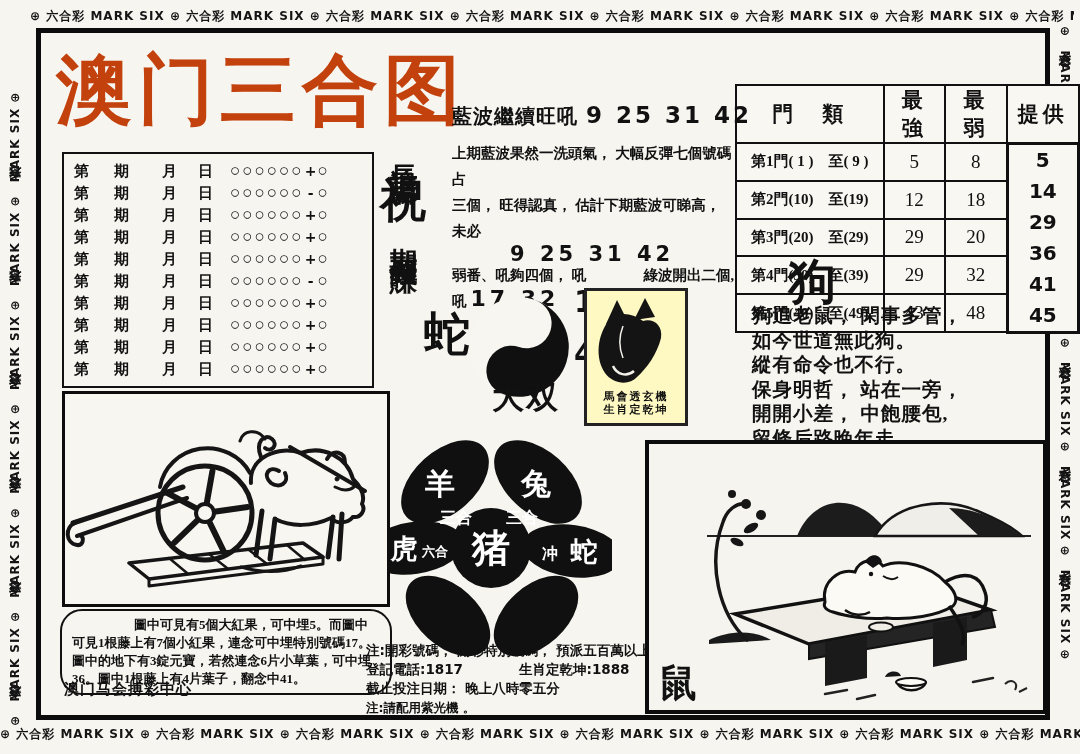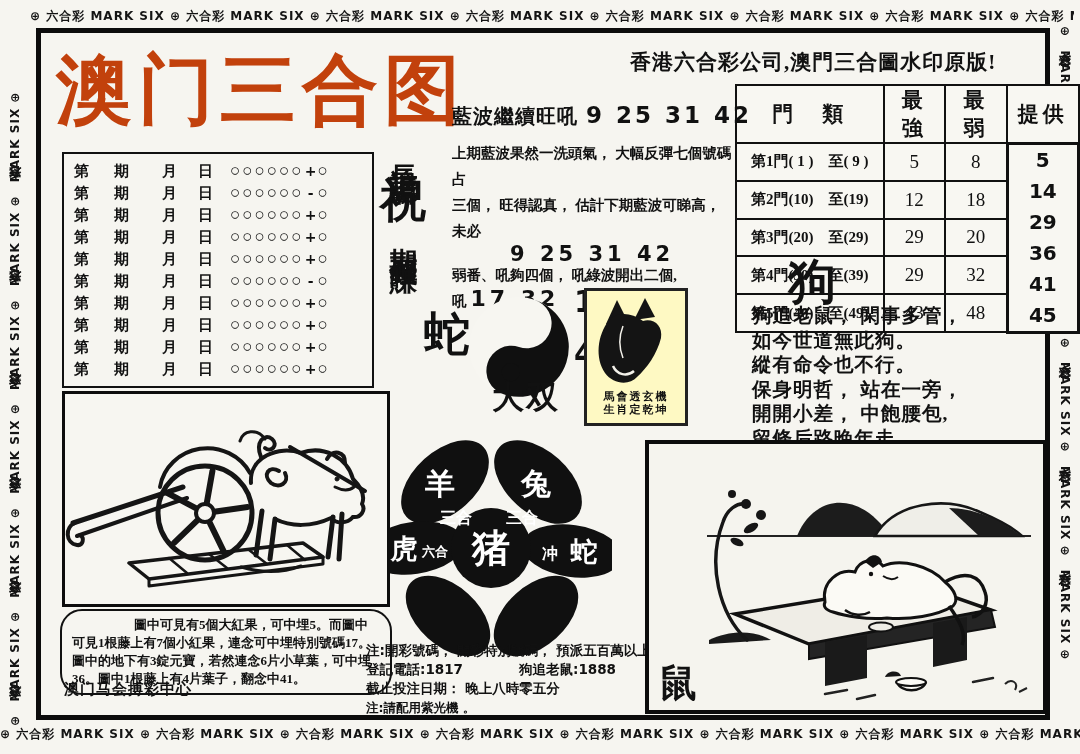--- a/index.html
+++ b/index.html
@@ -40,21 +40,21 @@
     font-family:"DejaVu Sans","Liberation Sans",sans-serif; font-weight:700; font-size:20px;}
   .stat-table td.provide div{line-height:31px;}
   
   .bluewave{position:absolute; left:452px; top:102px; width:282px;}
   .bw-head{font-size:20px; font-weight:700; letter-spacing:1px; white-space:nowrap;}
   .bw-head .nums{font-family:"DejaVu Sans","Liberation Sans",sans-serif;
     font-size:23px; font-weight:700; letter-spacing:3px; margin-left:8px;}
   .bw-body{margin-top:10px; font-size:14.5px; font-weight:700; line-height:26px;}
   .bw-mid-nums{font-family:"DejaVu Sans","Liberation Sans",sans-serif;
     font-size:21px; font-weight:700; letter-spacing:4px; padding-left:58px; line-height:20px;}
-  .bw-line3{display:flex; line-height:22px;}
+  .bw-line3{display:flex; justify-content:space-between; line-height:22px;}
   .bw-line4{line-height:26px;}
   .bw-line4 .nums{font-family:"DejaVu Sans","Liberation Sans",sans-serif;
     font-size:22px; font-weight:700; letter-spacing:4px; margin-left:4px;}
   
   .record-box{position:absolute; left:62px; top:152px; width:312px; height:236px;
     border:2px solid #111; padding:6px 4px 4px 10px; box-sizing:border-box;}
   .rec-row{display:flex; align-items:center; height:22px; font-size:15px; font-weight:700;}
   .rec-row .l1{width:40px;} .rec-row .l2{width:48px;} .rec-row .l3{width:36px;} .rec-row .l4{width:32px;}
   .rec-row .circles{font-size:17px; letter-spacing:2px; white-space:nowrap;}
   .rec-row .sep{width:14px; text-align:center; font-weight:700; font-size:14px;
@@ -116,21 +116,20 @@
 
 <div class="paper">
 
   <div class="b-strip b-top">⊕  六合彩  MARK SIX  ⊕  六合彩  MARK SIX  ⊕  六合彩  MARK SIX  ⊕  六合彩  MARK SIX  ⊕  六合彩  MARK SIX  ⊕  六合彩  MARK SIX  ⊕  六合彩  MARK SIX  ⊕  六合彩  MARK SIX  ⊕</div>
   <div class="b-strip b-bottom">⊕  六合彩  MARK SIX  ⊕  六合彩  MARK SIX  ⊕  六合彩  MARK SIX  ⊕  六合彩  MARK SIX  ⊕  六合彩  MARK SIX  ⊕  六合彩  MARK SIX  ⊕  六合彩  MARK SIX  ⊕  六合彩  MARK SIX  ⊕</div>
   <div class="b-strip b-left">⊕  六合彩  MARK SIX  ⊕  六合彩  MARK SIX  ⊕  六合彩  MARK SIX  ⊕  六合彩  MARK SIX  ⊕  六合彩  MARK SIX  ⊕  六合彩  MARK SIX  ⊕</div>
   <div class="b-strip b-right">⊕  六合彩  MARK SIX  ⊕  六合彩  MARK SIX  ⊕  六合彩  MARK SIX  ⊕  六合彩  MARK SIX  ⊕  六合彩  MARK SIX  ⊕  六合彩  MARK SIX  ⊕</div>
   <div class="frame"></div>
 
   <div class="main-title">澳门三合图</div>
-  <div class="slogan">香港六合彩公司,澳門三合圖水印原版!</div>
 
   <table class="stat-table">
     <thead>
       <tr>
         <th>門　類</th>
         <th>最強</th>
         <th>最弱</th>
         <th>提供</th>
       </tr>
     </thead>
@@ -379,21 +378,21 @@
 
   <div class="hint-box">
     <p>圖中可見有5個大紅果，可中埋5。而圖中可見1根藤上有7個小紅果，連念可中埋特別號碼17。圖中的地下有3錠元寶，若然連念6片小草葉，可中埋36。圖中1根藤上有4片葉子，翻念中41。</p>
   </div>
   <div class="publisher">澳门马会搏彩中心</div>
 
   <div class="notes">
     <div class="n1">注:開彩號碼， 開彩特別號碼， 預派五百萬以上者</div>
     <div class="n-phones">
       <span>登記電話:1817</span>
-      <span>狗追老鼠:1888</span>
+      <span>生肖定乾坤:1888</span>
     </div>
     <div class="n3">截止投注日期： 晚上八時零五分</div>
     <div class="n4">注:請配用紫光機 。</div>
   </div>
 
   <div class="dogpic-box">
     <svg width="394" height="266" viewBox="0 0 394 266">
       <line x1="58" y1="92" x2="382" y2="92" stroke="#222" stroke-width="2"></line>
       <path d="M148,92 C163,55 200,48 228,76 C233,81 238,86 241,92 Z" fill="#1c1c1c"></path>
       <path d="M226,92 C246,58 296,52 331,68 C352,77 366,85 373,92 Z" fill="#efeee8" stroke="#161616" stroke-width="2.5"></path>

